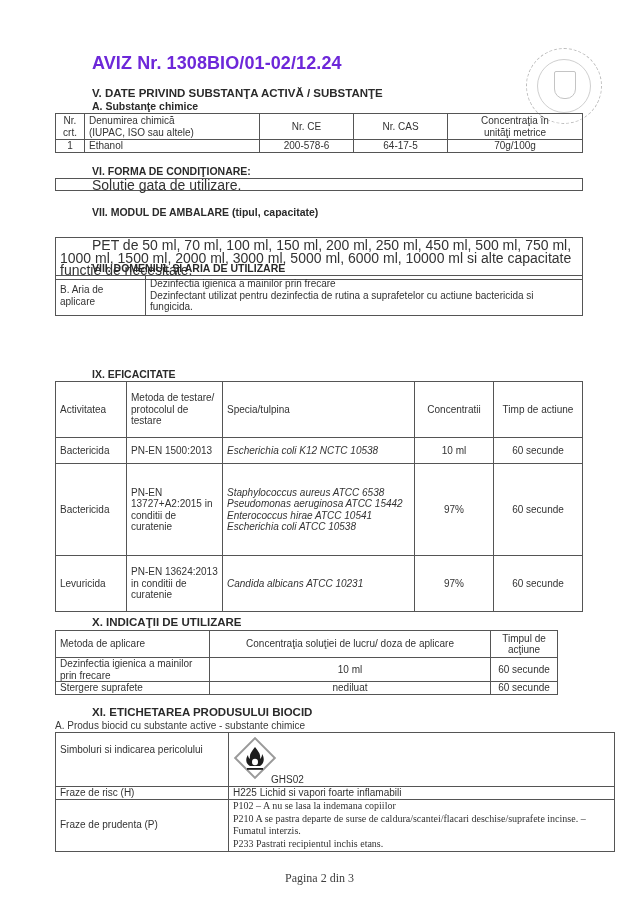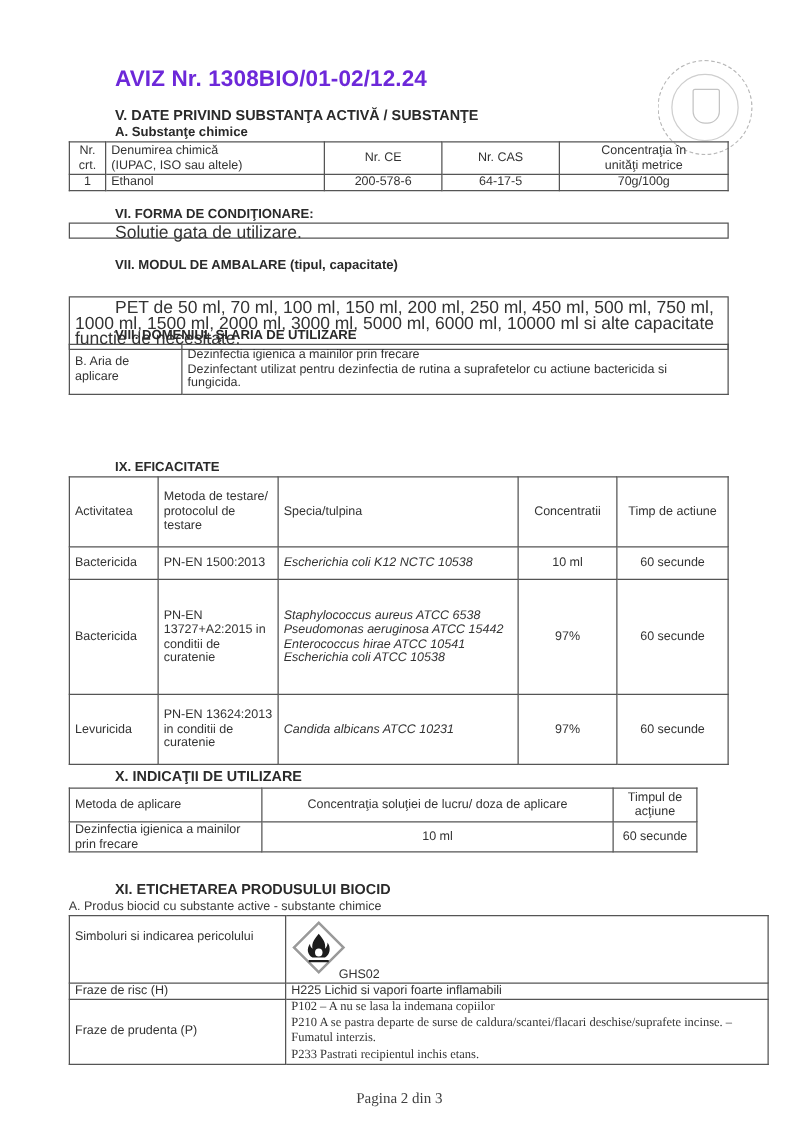--- a/index.html
+++ b/index.html
@@ -115,20 +115,25 @@
       <tr style="height:27px;">
     <td style="width:145px;">Metoda de aplicare</td>
     <td class="c" style="width:220px;padding:0 30px;margin-top:40px;">Concentraţia soluţiei de lucru/ doza de aplicare</td>
     <td class="c">Timpul de acţiune</td>
   </tr>
   <tr style="height:24px;">
     <td>Dezinfectia igienica a mainilor prin frecare</td>
     <td class="c">10 ml</td>
     <td class="c">60 secunde</td>
   </tr>
+  <tr style="height:12px;">
+    <td>Stergere suprafete</td>
+    <td class="c">nediluat</td>
+    <td class="c">60 secunde</td>
+  </tr>
 </tbody>
   </table>
 
 <div class="abs h2" style="left:92px;top:706px;">XI. ETICHETAREA PRODUSULUI BIOCID</div>
 <div class="abs sub" style="left:55px;top:720px;">A. Produs biocid cu substante active - substante chimice</div>
 <table style="left:55px;top:732px;width:560px;">
   <tbody>
       <tr style="height:54px;">
     <td style="width:164px;vertical-align:top;padding-top:11px;">Simboluri si indicarea pericolului</td>
     <td style="position:relative;">

